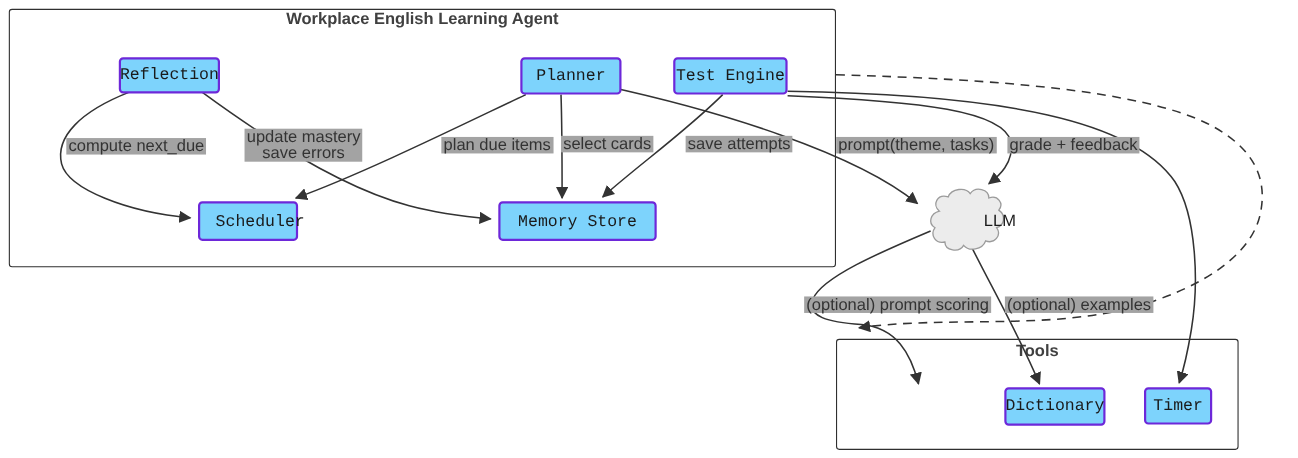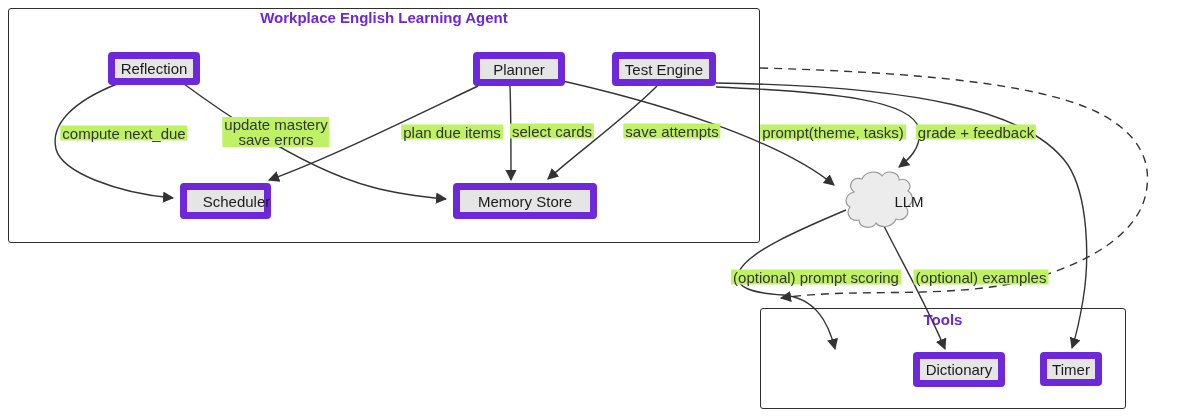--- a/index.html
+++ b/index.html
@@ -6,35 +6,35 @@
   .canvas {
     position:relative; width:1180px; height:416px; background:#ffffff;
     font-family:"Liberation Sans","DejaVu Sans",sans-serif; overflow:hidden;
   }
   .group {
     position:absolute; border:1px solid #2f2f2f; border-radius:3px;
     background:transparent; z-index:1; box-sizing:border-box;
   }
   .group-title {
     position:absolute; transform:translateX(-50%); white-space:nowrap;
-    font-size:15px; font-weight:bold; color:#6d28d9; z-index:1;
+    font-size:15px; font-weight:bold; color:#404040; z-index:1;
   }
   svg.edges { position:absolute; left:0; top:0; z-index:2; pointer-events:none; }
   svg.edges path.edge { fill:none; stroke:#333333; stroke-width:1.4; }
   svg.edges path.dashed { stroke-dasharray:8 6; }
   .cloud { fill:#ececec; stroke:#9b9b9b; stroke-width:1.2; }
   .edge-label {
     position:absolute; transform:translate(-50%,-50%); white-space:nowrap;
-    background:#bef264; font-size:15px; color:#333333; padding:0 2px;
+    background:#a3a3a3; font-size:15px; color:#333333; padding:0 2px;
     text-align:center; line-height:15px; z-index:3;
   }
   .node {
-    position:absolute; background:#e5e5e5; border:7px solid #6d28d9;
+    position:absolute; background:#7dd3fc; border:2px solid #6d28d9;
     border-radius:4px; display:flex; align-items:center; justify-content:center;
-    font-size:15px; color:#1a1a1a; z-index:4; box-sizing:border-box; white-space:nowrap;
+    font-size:15px; color:#1a1a1a; z-index:4; box-sizing:border-box; white-space:nowrap;font-family:Liberation Mono, monospace;
   }
   .llm-label {
     position:absolute; transform:translate(-50%,-50%); font-size:15px;
     color:#1a1a1a; z-index:4; white-space:nowrap;margin-left:32px;
   }
 </style>
 </head>
 <body>
 
 <div class="canvas">

